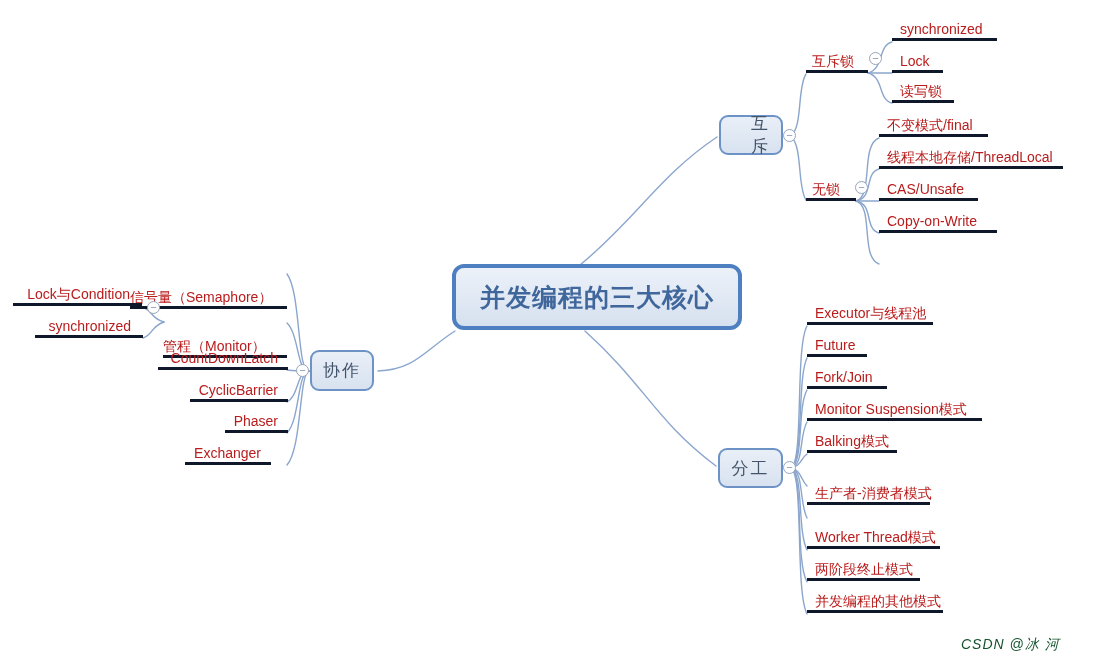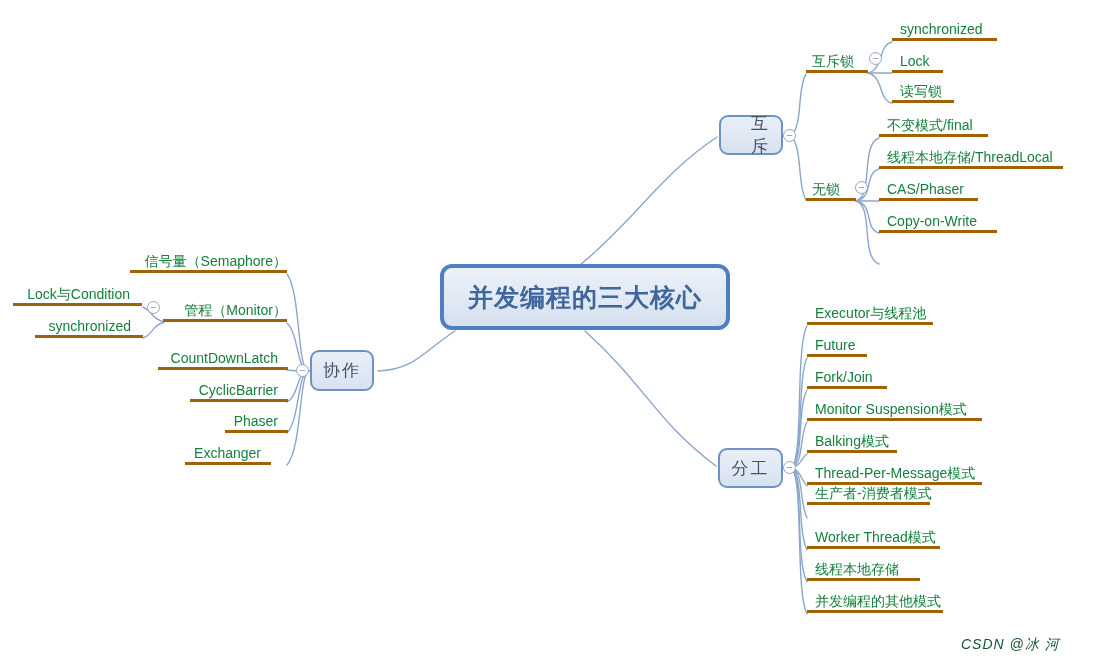--- a/index.html
+++ b/index.html
@@ -3,26 +3,26 @@
 <meta charset="utf-8">
 <style>
   html,body{margin:0;padding:0;background:#ffffff;}
   #canvas{
     position:relative;width:1093px;height:667px;background:#ffffff;overflow:hidden;
     font-family:"Liberation Sans","DejaVu Sans",sans-serif;
   }
   #lines{position:absolute;left:0;top:0;z-index:0;}
   .topic{
     position:absolute;box-sizing:border-box;height:21px;line-height:18px;
-    border-bottom:3px solid #a16207;color:#15803d;font-size:14px;white-space:nowrap;
+    border-bottom:3px solid #0f172a;color:#b91c1c;font-size:14px;white-space:nowrap;
     z-index:2;
   }
   .t-left{text-align:left;padding-left:8px;}
   .t-right{text-align:right;padding-right:12px;}
-  .t-center{text-align:right;}
+  .t-center{text-align:left;margin-top:36px;}
   .node-box{
     position:absolute;box-sizing:border-box;z-index:3;
     border:2px solid #6d93c6;border-radius:9px;
     background:linear-gradient(180deg,#e9eff7 0%,#d8e2f0 100%);
     display:flex;align-items:center;justify-content:center;
     font-size:17px;color:#44546a;letter-spacing:2px;
   }
   .root-box{
     position:absolute;box-sizing:border-box;z-index:3;
     border:4px solid #4d7fc1;border-radius:12px;
@@ -80,58 +80,57 @@
       <path d="M 791 468 C 804 465 799 436 807 422"></path>
       <path d="M 791 468 C 801 466 801 458 807 454"></path>
       <path d="M 791 468 C 801 470 801 480 807 486"></path>
       <path d="M 791 468 C 804 471 799 502 807 518"></path>
       <path d="M 791 468 C 804 473 797 530 807 550"></path>
       <path d="M 791 468 C 804 474 795 560 807 582"></path>
       <path d="M 791 468 C 804 476 795 590 807 614"></path>
     </g>
   </svg>
 
-  <div class="root-box" style="left:440px;top:264px;width:290px;height:66px;">并发编程的三大核心</div>
+  <div class="root-box" style="left:452px;top:264px;width:290px;height:66px;">并发编程的三大核心</div>
 
   <div class="node-box" style="left:719px;top:115px;width:64px;height:40px;padding-left:30px;">互斥</div>
   <div class="node-box" style="left:310px;top:350px;width:64px;height:41px;">协作</div>
   <div class="node-box" style="left:718px;top:448px;width:65px;height:40px;">分工</div>
 
   <div class="collapse" style="left:783px;top:129px;">−</div>
   <div class="collapse" style="left:869px;top:52px;">−</div>
   <div class="collapse" style="left:855px;top:181px;">−</div>
   <div class="collapse" style="left:296px;top:364px;">−</div>
   <div class="collapse" style="left:147px;top:301px;">−</div>
   <div class="collapse" style="left:783px;top:461px;">−</div>
 
   <div class="topic t-left" style="left:806px;top:52px;width:62px;padding-left:6px;">互斥锁</div>
   <div class="topic t-left" style="left:892px;top:20px;width:105px;">synchronized</div>
   <div class="topic t-left" style="left:892px;top:52px;width:51px;">Lock</div>
   <div class="topic t-left" style="left:892px;top:82px;width:62px;">读写锁</div>
   <div class="topic t-left" style="left:806px;top:180px;width:50px;padding-left:6px;">无锁</div>
   <div class="topic t-left" style="left:879px;top:116px;width:109px;">不变模式/final</div>
   <div class="topic t-left" style="left:879px;top:148px;width:184px;">线程本地存储/ThreadLocal</div>
-  <div class="topic t-left" style="left:879px;top:180px;width:99px;">CAS/Phaser</div>
+  <div class="topic t-left" style="left:879px;top:180px;width:99px;">CAS/Unsafe</div>
   <div class="topic t-left" style="left:879px;top:212px;width:118px;">Copy-on-Write</div>
 
   <div class="topic t-center" style="left:130px;top:252px;width:157px;">信号量（Semaphore）</div>
   <div class="topic t-center" style="left:163px;top:301px;width:124px;">管程（Monitor）</div>
   <div class="topic t-right" style="left:13px;top:285px;width:129px;">Lock与Condition</div>
   <div class="topic t-right" style="left:35px;top:317px;width:108px;">synchronized</div>
   <div class="topic t-right" style="left:158px;top:349px;width:130px;padding-right:10px;">CountDownLatch</div>
   <div class="topic t-right" style="left:190px;top:381px;width:98px;padding-right:10px;">CyclicBarrier</div>
   <div class="topic t-right" style="left:225px;top:412px;width:63px;padding-right:10px;">Phaser</div>
   <div class="topic t-right" style="left:185px;top:444px;width:86px;padding-right:10px;">Exchanger</div>
 
   <div class="topic t-left" style="left:807px;top:304px;width:126px;">Executor与线程池</div>
   <div class="topic t-left" style="left:807px;top:336px;width:60px;">Future</div>
   <div class="topic t-left" style="left:807px;top:368px;width:80px;">Fork/Join</div>
   <div class="topic t-left" style="left:807px;top:400px;width:175px;">Monitor Suspension模式</div>
   <div class="topic t-left" style="left:807px;top:432px;width:90px;">Balking模式</div>
-  <div class="topic t-left" style="left:807px;top:464px;width:175px;">Thread-Per-Message模式</div>
   <div class="topic t-left" style="left:807px;top:484px;width:123px;">生产者-消费者模式</div>
   <div class="topic t-left" style="left:807px;top:528px;width:133px;">Worker Thread模式</div>
-  <div class="topic t-left" style="left:807px;top:560px;width:113px;">线程本地存储</div>
+  <div class="topic t-left" style="left:807px;top:560px;width:113px;">两阶段终止模式</div>
   <div class="topic t-left" style="left:807px;top:592px;width:136px;">并发编程的其他模式</div>
 
   <div class="watermark" style="left:961px;top:636px;">CSDN @冰 河</div>
 
 </div>
 
 </body></html>

